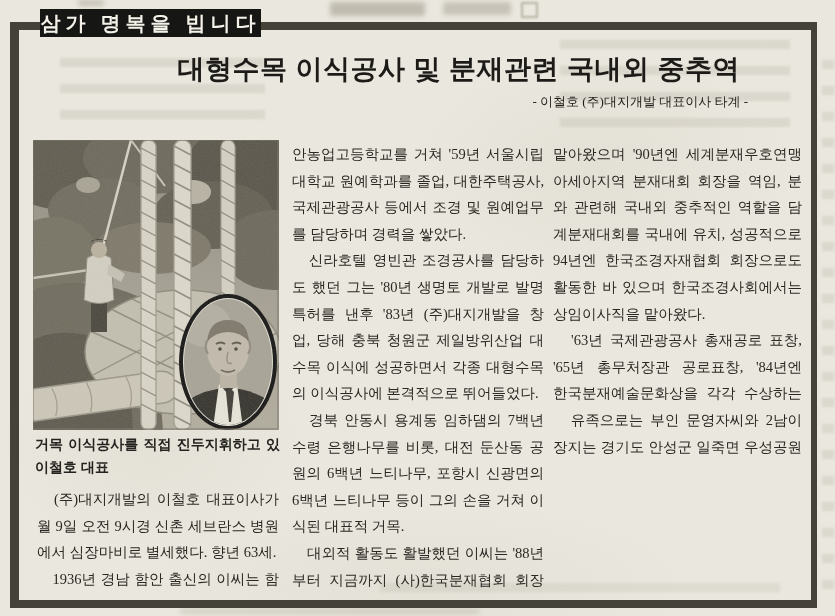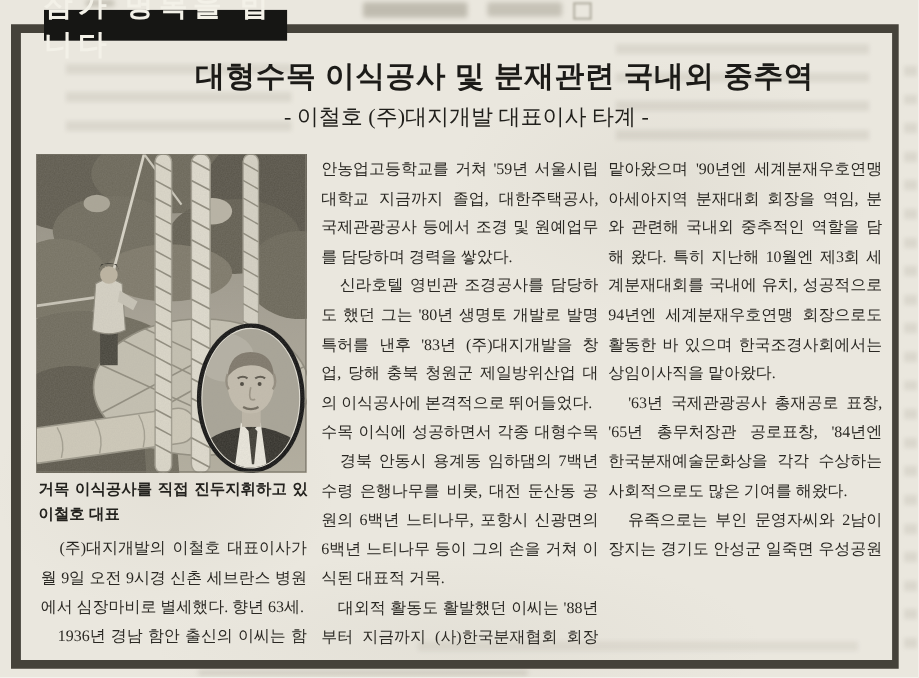--- a/index.html
+++ b/index.html
@@ -17,31 +17,31 @@
   .frame{
     position:absolute;left:10px;top:22px;width:807px;height:586px;
     border:solid #45423a;border-width:8px 6px 8px 9px;box-sizing:border-box;
     z-index:1;
   }
   
   .banner{
     position:absolute;left:40px;top:9px;width:221px;height:28px;
     background:#161614;color:#f3f1e8;z-index:3;
     display:flex;align-items:center;justify-content:center;
-    font-weight:bold;font-size:26px;letter-spacing:5px;
+    font-weight:bold;font-size:20px;letter-spacing:5px;
     font-family:"Liberation Serif", serif;
   }
   .headline{
     position:absolute;left:140px;top:51px;width:600px;z-index:2;
     text-align:right;font-family:"Liberation Sans", sans-serif;
     font-weight:800;font-size:27px;letter-spacing:.5px;color:#1c1b18;margin:0;
   }
   .subtitle{
-    position:absolute;left:124px;top:93px;width:600px;z-index:2;
-    text-align:center;font-size:20px;color:#201f1b;
+    position:absolute;left:148px;top:93px;width:600px;z-index:2;
+    text-align:right;font-size:13px;color:#201f1b;
   }
   
   .photo{position:absolute;left:33px;top:140px;width:246px;height:290px;z-index:2;}
   .photo svg{display:block;}
   
   .caption{
     position:absolute;left:35px;top:433px;width:245px;z-index:2;
     font-family:"Liberation Sans", sans-serif;font-weight:600;
     font-size:14px;color:#23221e;
   }
@@ -205,47 +205,45 @@
     </div>
 
   <div class="col col-left">
       <div class="bline">　(주)대지개발의 이철호 대표이사가 4</div>
       <div class="bline">월 9일 오전 9시경 신촌 세브란스 병원</div>
       <div class="bline align-left">에서 심장마비로 별세했다. 향년 63세.</div>
       <div class="bline">　1936년 경남 함안 출신의 이씨는 함</div>
     </div>
   <div class="col col-mid">
       <div class="bline">안농업고등학교를 거쳐 '59년 서울시립</div>
-      <div class="bline">대학교 지금까지 졸업, 대한주택공사,</div>
+      <div class="bline">대학교 원예학과를 졸업, 대한주택공사,</div>
       <div class="bline">국제관광공사 등에서 조경 및 원예업무</div>
       <div class="bline align-left">를 담당하며 경력을 쌓았다.</div>
       <div class="bline">　신라호텔 영빈관 조경공사를 담당하기</div>
       <div class="bline">도 했던 그는 '80년 생명토 개발로 발명</div>
       <div class="bline">특허를 낸후 '83년 (주)대지개발을 창</div>
       <div class="bline">업, 당해 충북 청원군 제일방위산업 대형</div>
+      <div class="bline">수목 이식에 성공하면서 각종 대형수목</div>
       <div class="bline align-left">의 이식공사에 본격적으로 뛰어들었다.</div>
-      <div class="bline">수목 이식에 성공하면서 각종 대형수목</div>
       <div class="bline">　경북 안동시 용계동 임하댐의 7백년</div>
       <div class="bline">수령 은행나무를 비롯, 대전 둔산동 공</div>
       <div class="bline">원의 6백년 느티나무, 포항시 신광면의</div>
       <div class="bline">6백년 느티나무 등이 그의 손을 거쳐 이</div>
       <div class="bline align-left">식된 대표적 거목.</div>
       <div class="bline">　대외적 활동도 활발했던 이씨는 '88년</div>
       <div class="bline">부터 지금까지 (사)한국분재협회 회장을</div>
     </div>
   <div class="col col-right">
       <div class="bline">맡아왔으며 '90년엔 세계분재우호연맹</div>
       <div class="bline">아세아지역 분재대회 회장을 역임, 분재</div>
       <div class="bline">와 관련해 국내외 중추적인 역할을 담당</div>
-      <div class="bline">해 왔다. 특히 지난해 10월엔 제3회 세</div>
       <div class="bline">계분재대회를 국내에 유치, 성공적으로</div>
-      <div class="bline">94년엔 세계분재우호연맹 회장으로도</div>
+      <div class="bline">94년엔 한국조경자재협회 회장으로도</div>
       <div class="bline">활동한 바 있으며 한국조경사회에서는</div>
       <div class="bline align-left">상임이사직을 맡아왔다.</div>
       <div class="bline">　'63년 국제관광공사 총재공로 표창,</div>
       <div class="bline">'65년 총무처장관 공로표창, '84년엔</div>
       <div class="bline">한국분재예술문화상을 각각 수상하는등</div>
-      <div class="bline align-left">사회적으로도 많은 기여를 해왔다.</div>
       <div class="bline">　유족으로는 부인 문영자씨와 2남이며</div>
       <div class="bline">장지는 경기도 안성군 일죽면 우성공원</div>
     </div>
 
 </div>
 
 </body></html>

